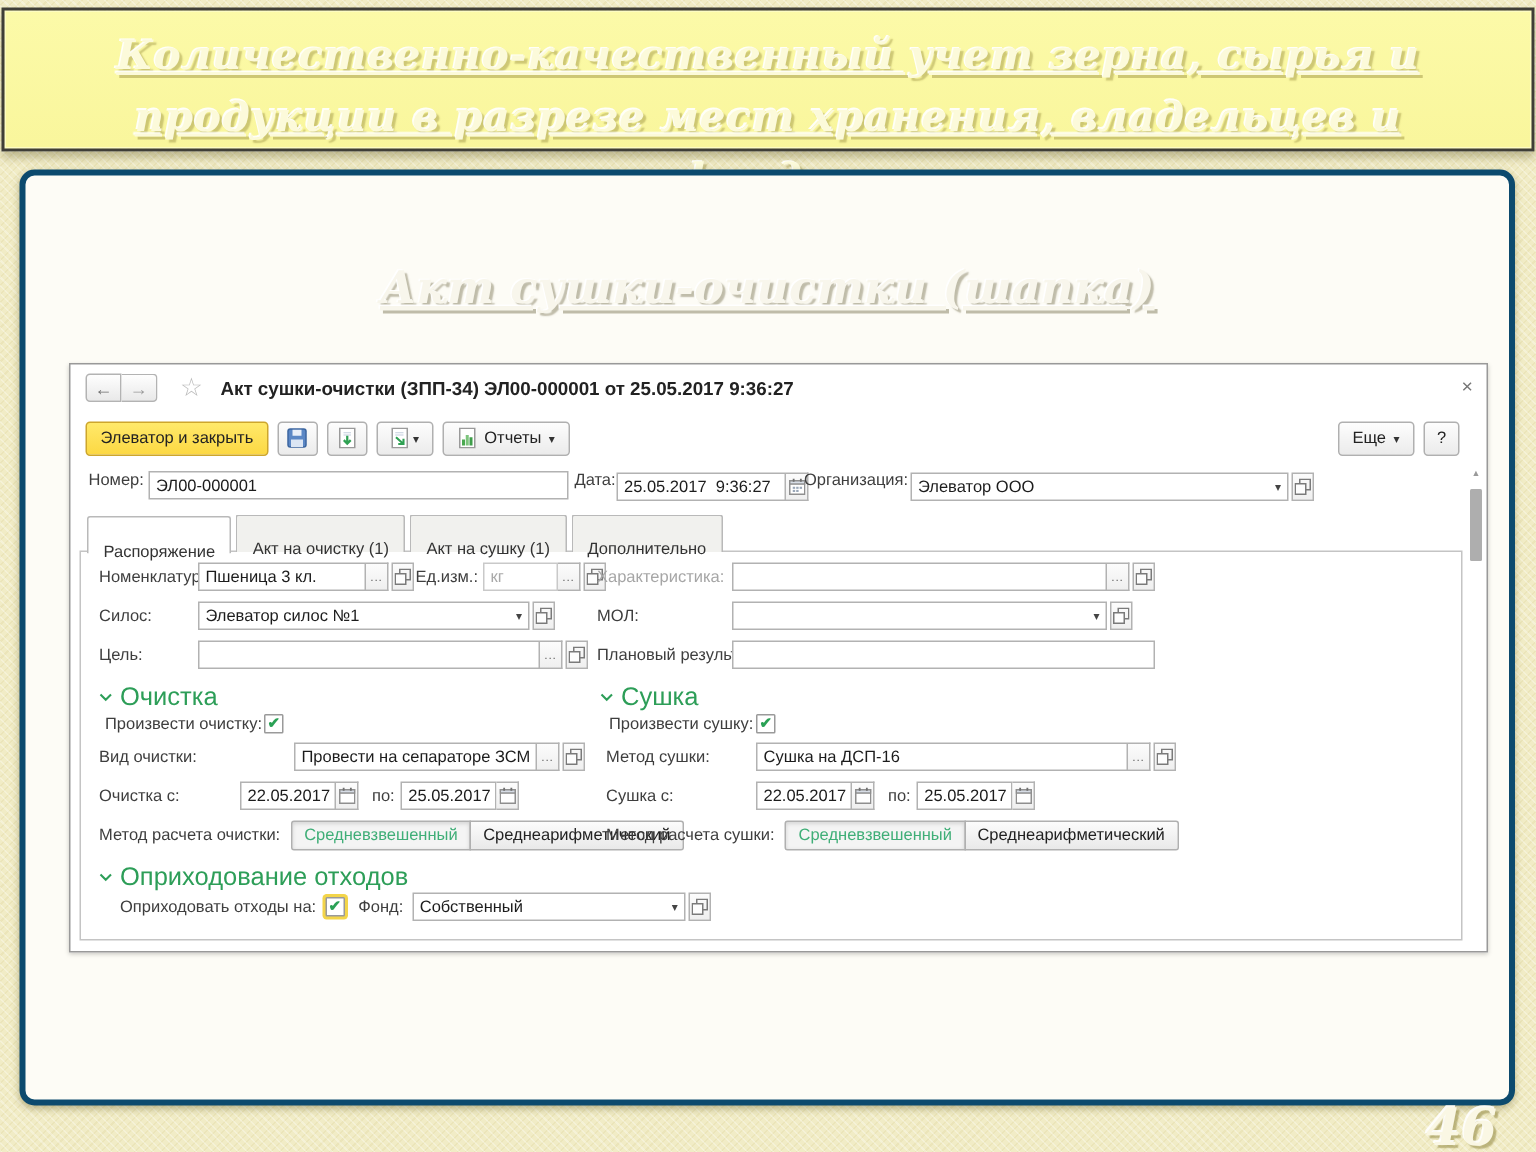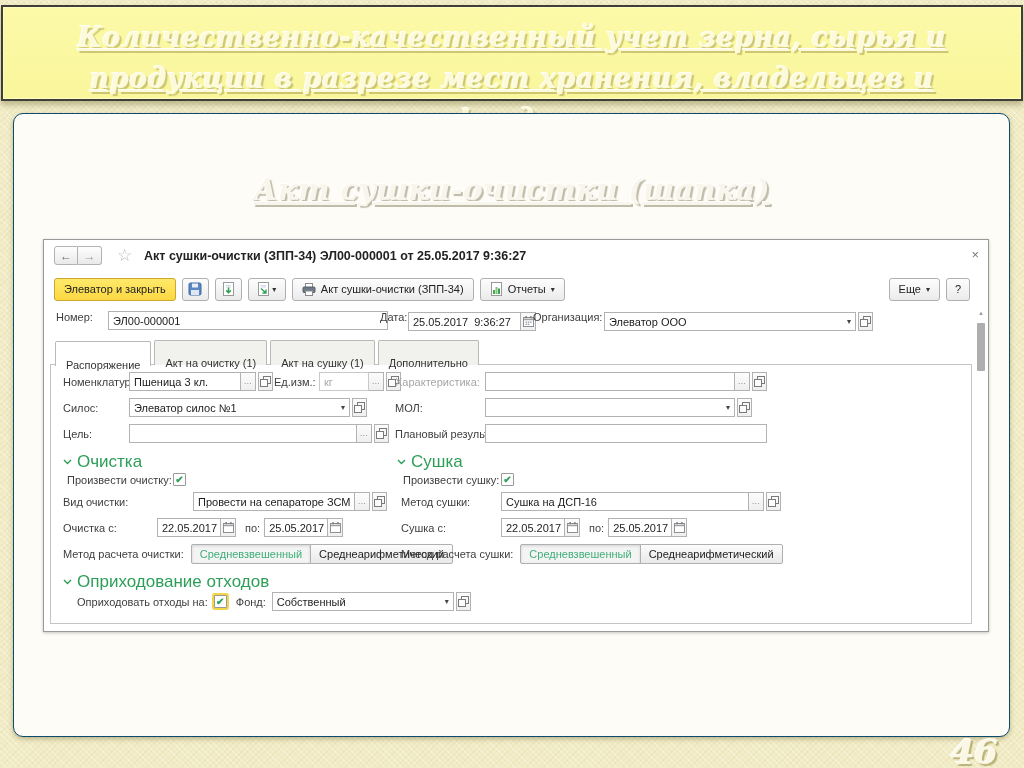--- a/index.html
+++ b/index.html
@@ -25,21 +25,21 @@
     font-family:"DejaVu Serif", serif;
     font-style:italic; font-weight:bold;
     font-size:27px; line-height:41px; letter-spacing:.5px;
     color:#fcfada;
     text-shadow:-1px -1px 0 rgba(255,255,255,.92), 2px 2px 1px rgba(150,140,60,.45);
     text-decoration:underline;
   }
   .card{
     position:absolute; left:13px; top:113px; width:997px; height:624px;
     background:#fdfcf6; border-radius:10px;
-    border:1px solid #0c4a6e;
+    border:4px solid #0c4a6e;
     box-shadow:0 2px 5px rgba(120,110,60,.45);
   }
   .card-title{
     position:absolute; top:58px; left:0; width:100%;
     text-align:center;
     font-family:"DejaVu Serif", serif; font-style:italic; font-weight:bold;
     font-size:30px; color:#f8f6ec;
     text-shadow:-1px -1px 0 rgba(255,255,255,.95), 2px 2px 1px rgba(140,135,105,.55);
     text-decoration:underline;
   }
@@ -189,30 +189,20 @@
             <svg width="13" height="14" viewBox="0 0 13 14">
               <rect x="1.5" y="0.5" width="10" height="13" fill="#fff" stroke="#9a9a9a"></rect>
               <path d="M3.5 3.5 H9 M3.5 5 H9" stroke="#c3cedd" stroke-width="0.8"></path>
               <path d="M4 6.5 L9 11 M9 7.5 V11 H5.5" stroke="#2fa153" stroke-width="1.4" fill="none"></path>
             </svg>
           </span>
         <span class="caret">▾</span>
       </button>
       <button class="btn">
         <span>
-            <svg width="14" height="13" viewBox="0 0 14 13">
-              <rect x="3.5" y="0.5" width="7" height="4" fill="#fff" stroke="#8b8b8b"></rect>
-              <rect x="1" y="4" width="12" height="5.5" rx="1" fill="#6e7a87" stroke="#55606c"></rect>
-              <rect x="3.5" y="8" width="7" height="4.5" fill="#fff" stroke="#8b8b8b"></rect>
-            </svg>
-          </span>
-        <span>Акт сушки-очистки (ЗПП-34)</span>
-      </button>
-      <button class="btn">
-        <span>
             <svg width="13" height="14" viewBox="0 0 13 14">
               <rect x="1.5" y="0.5" width="10" height="13" fill="#fff" stroke="#9a9a9a"></rect>
               <rect x="3" y="8" width="2" height="4" fill="#49a84f"></rect>
               <rect x="5.5" y="5" width="2" height="7" fill="#7cc47c"></rect>
               <rect x="8" y="6.5" width="2" height="5.5" fill="#3f9e4a"></rect>
             </svg>
           </span>
         <span>Отчеты</span>
         <span class="caret">▾</span>
       </button>
@@ -221,21 +211,21 @@
         <span>Еще</span>
         <span class="caret">▾</span>
       </button>
       <button class="btn help-btn">
           <span>?</span>
         </button>
     </div>
 
     <div class="hfields">
       <span class="lbl abs" style="left:12px">Номер:</span>
-      <div class="input abs" style="left:64px;width:280px">
+      <div class="input abs" style="left:52px;width:280px">
           <span>ЭЛ00-000001</span>
         </div>
       <span class="lbl abs" style="left:336px">Дата:</span>
       <div class="grp" style="left:364px;top:3px">
         <div class="input" style="width:113px">
             <span class="ws-pre">25.05.2017  9:36:27</span>
           </div>
         <span class="sq">
             <svg width="11" height="11" viewBox="0 0 11 11">
               <rect x="0.5" y="1.5" width="10" height="9" fill="#fff" stroke="#8f8f8f"></rect>

